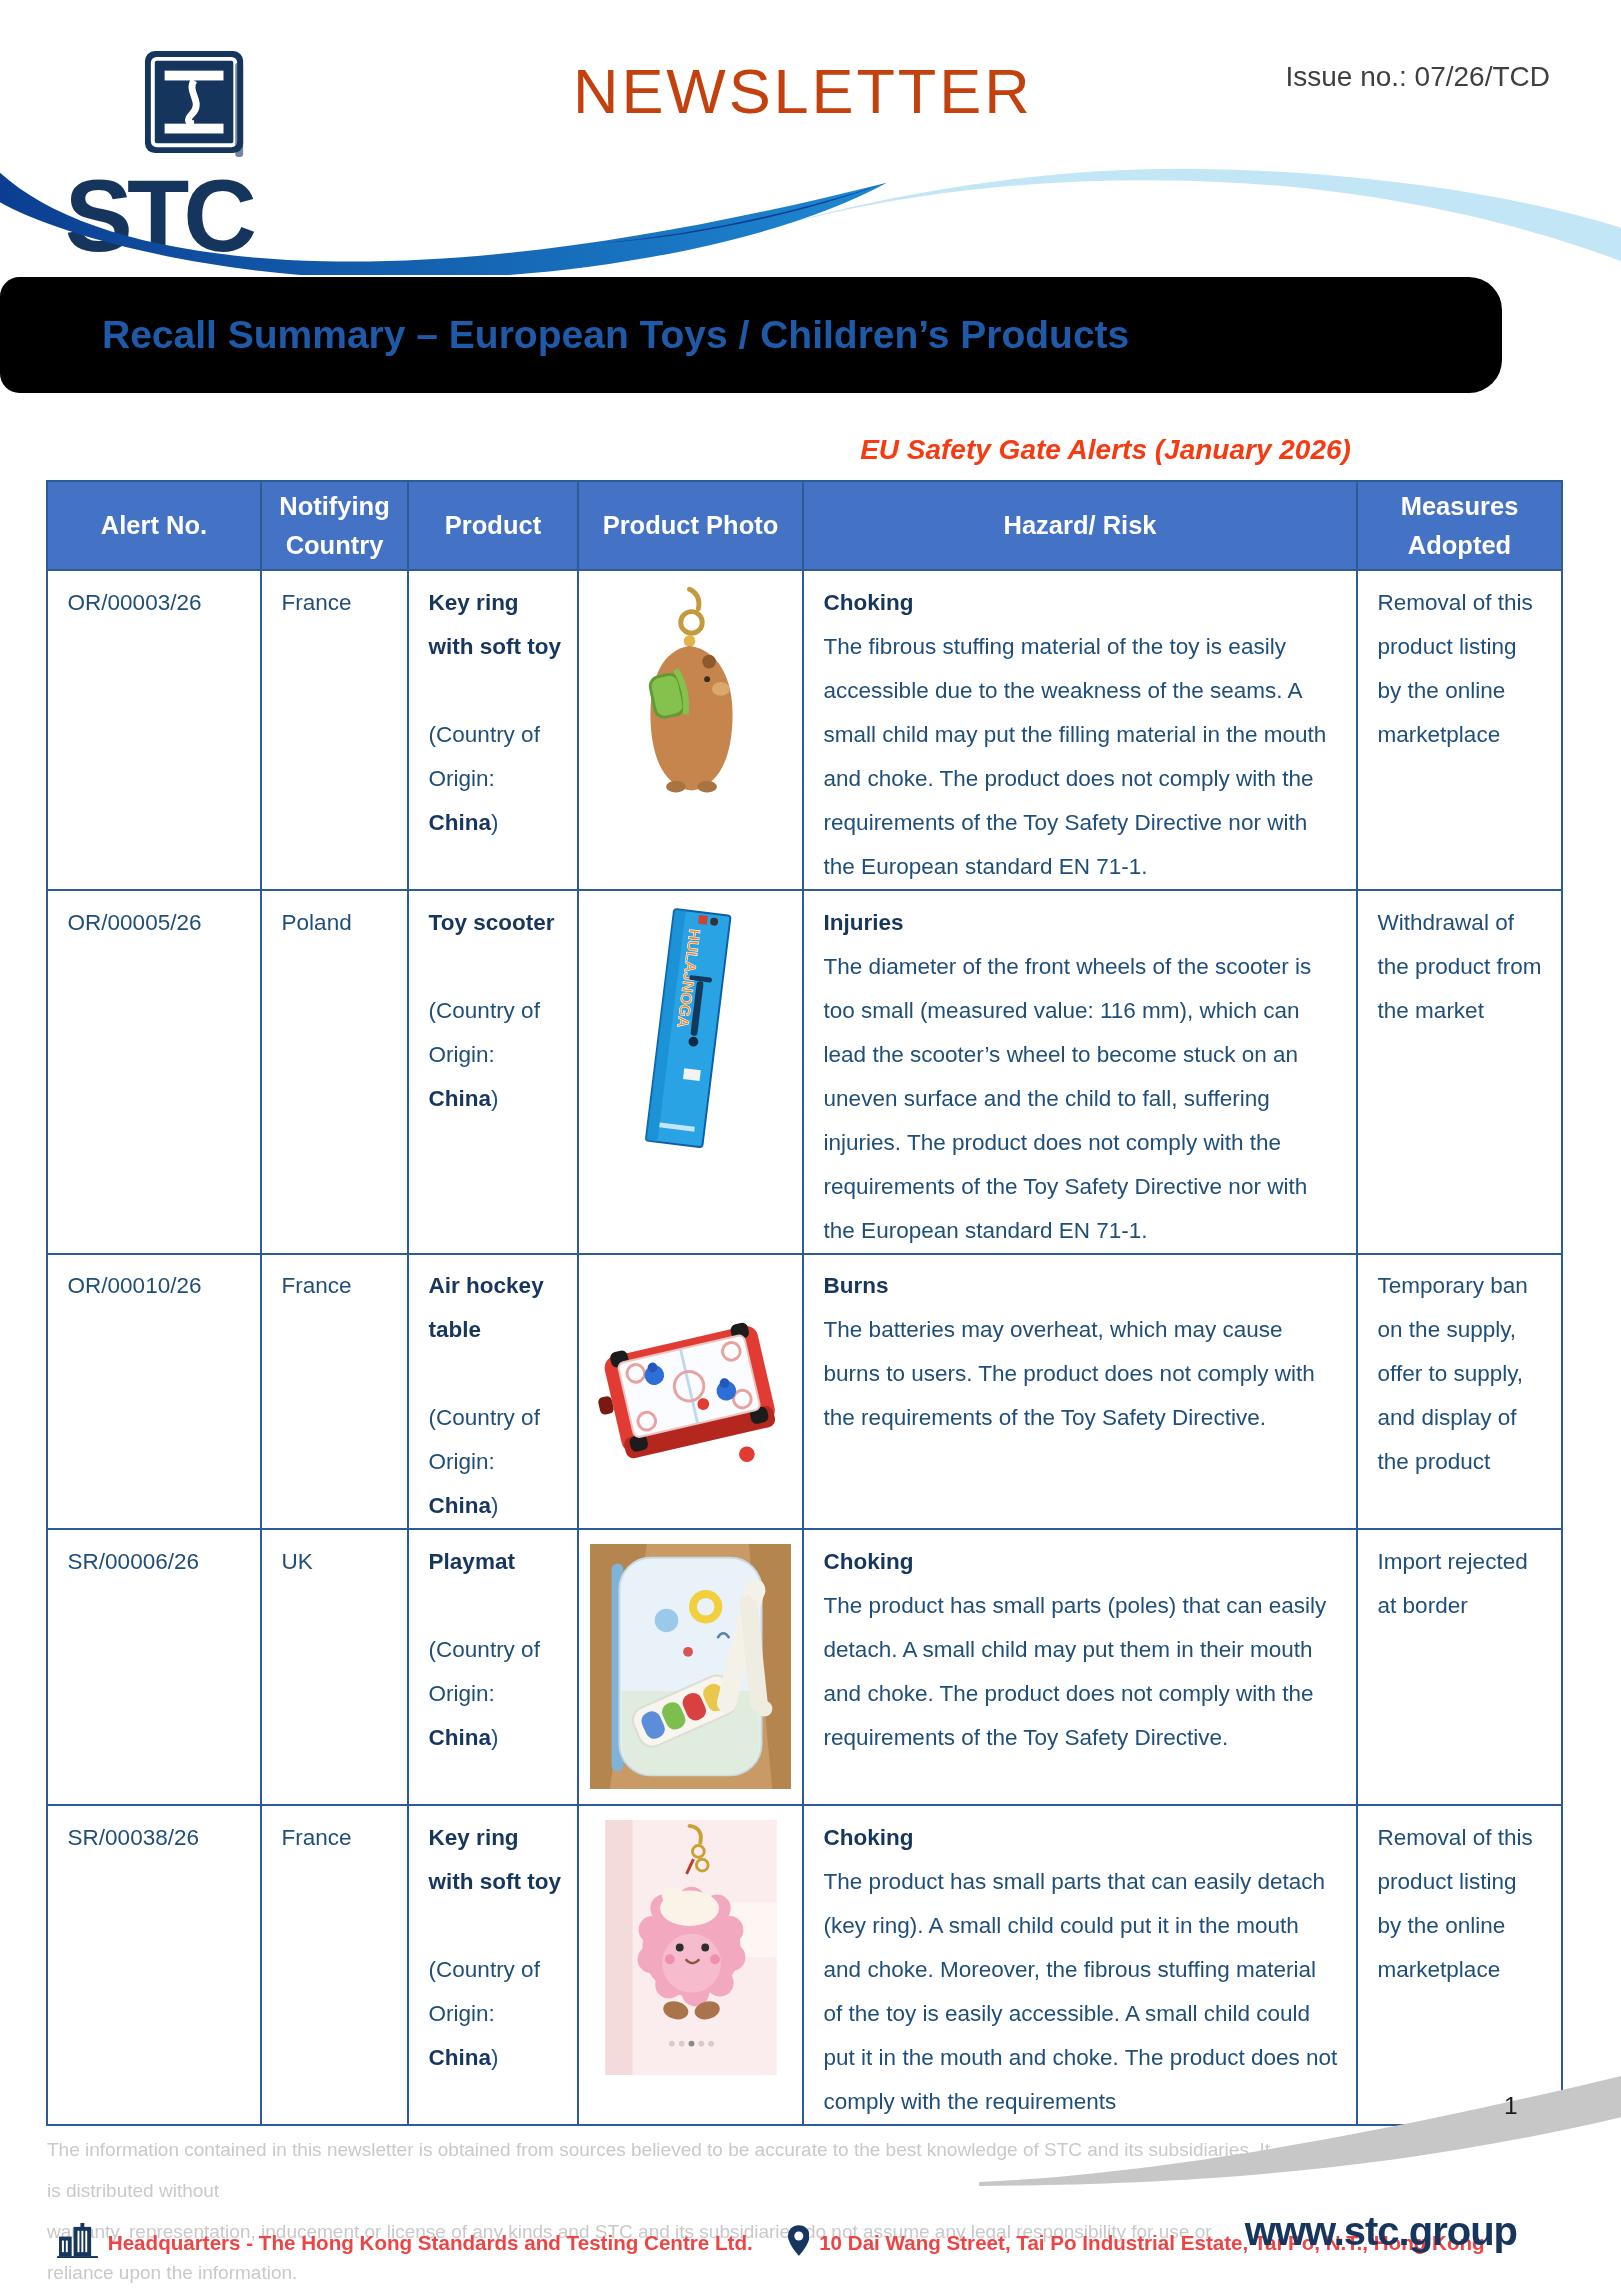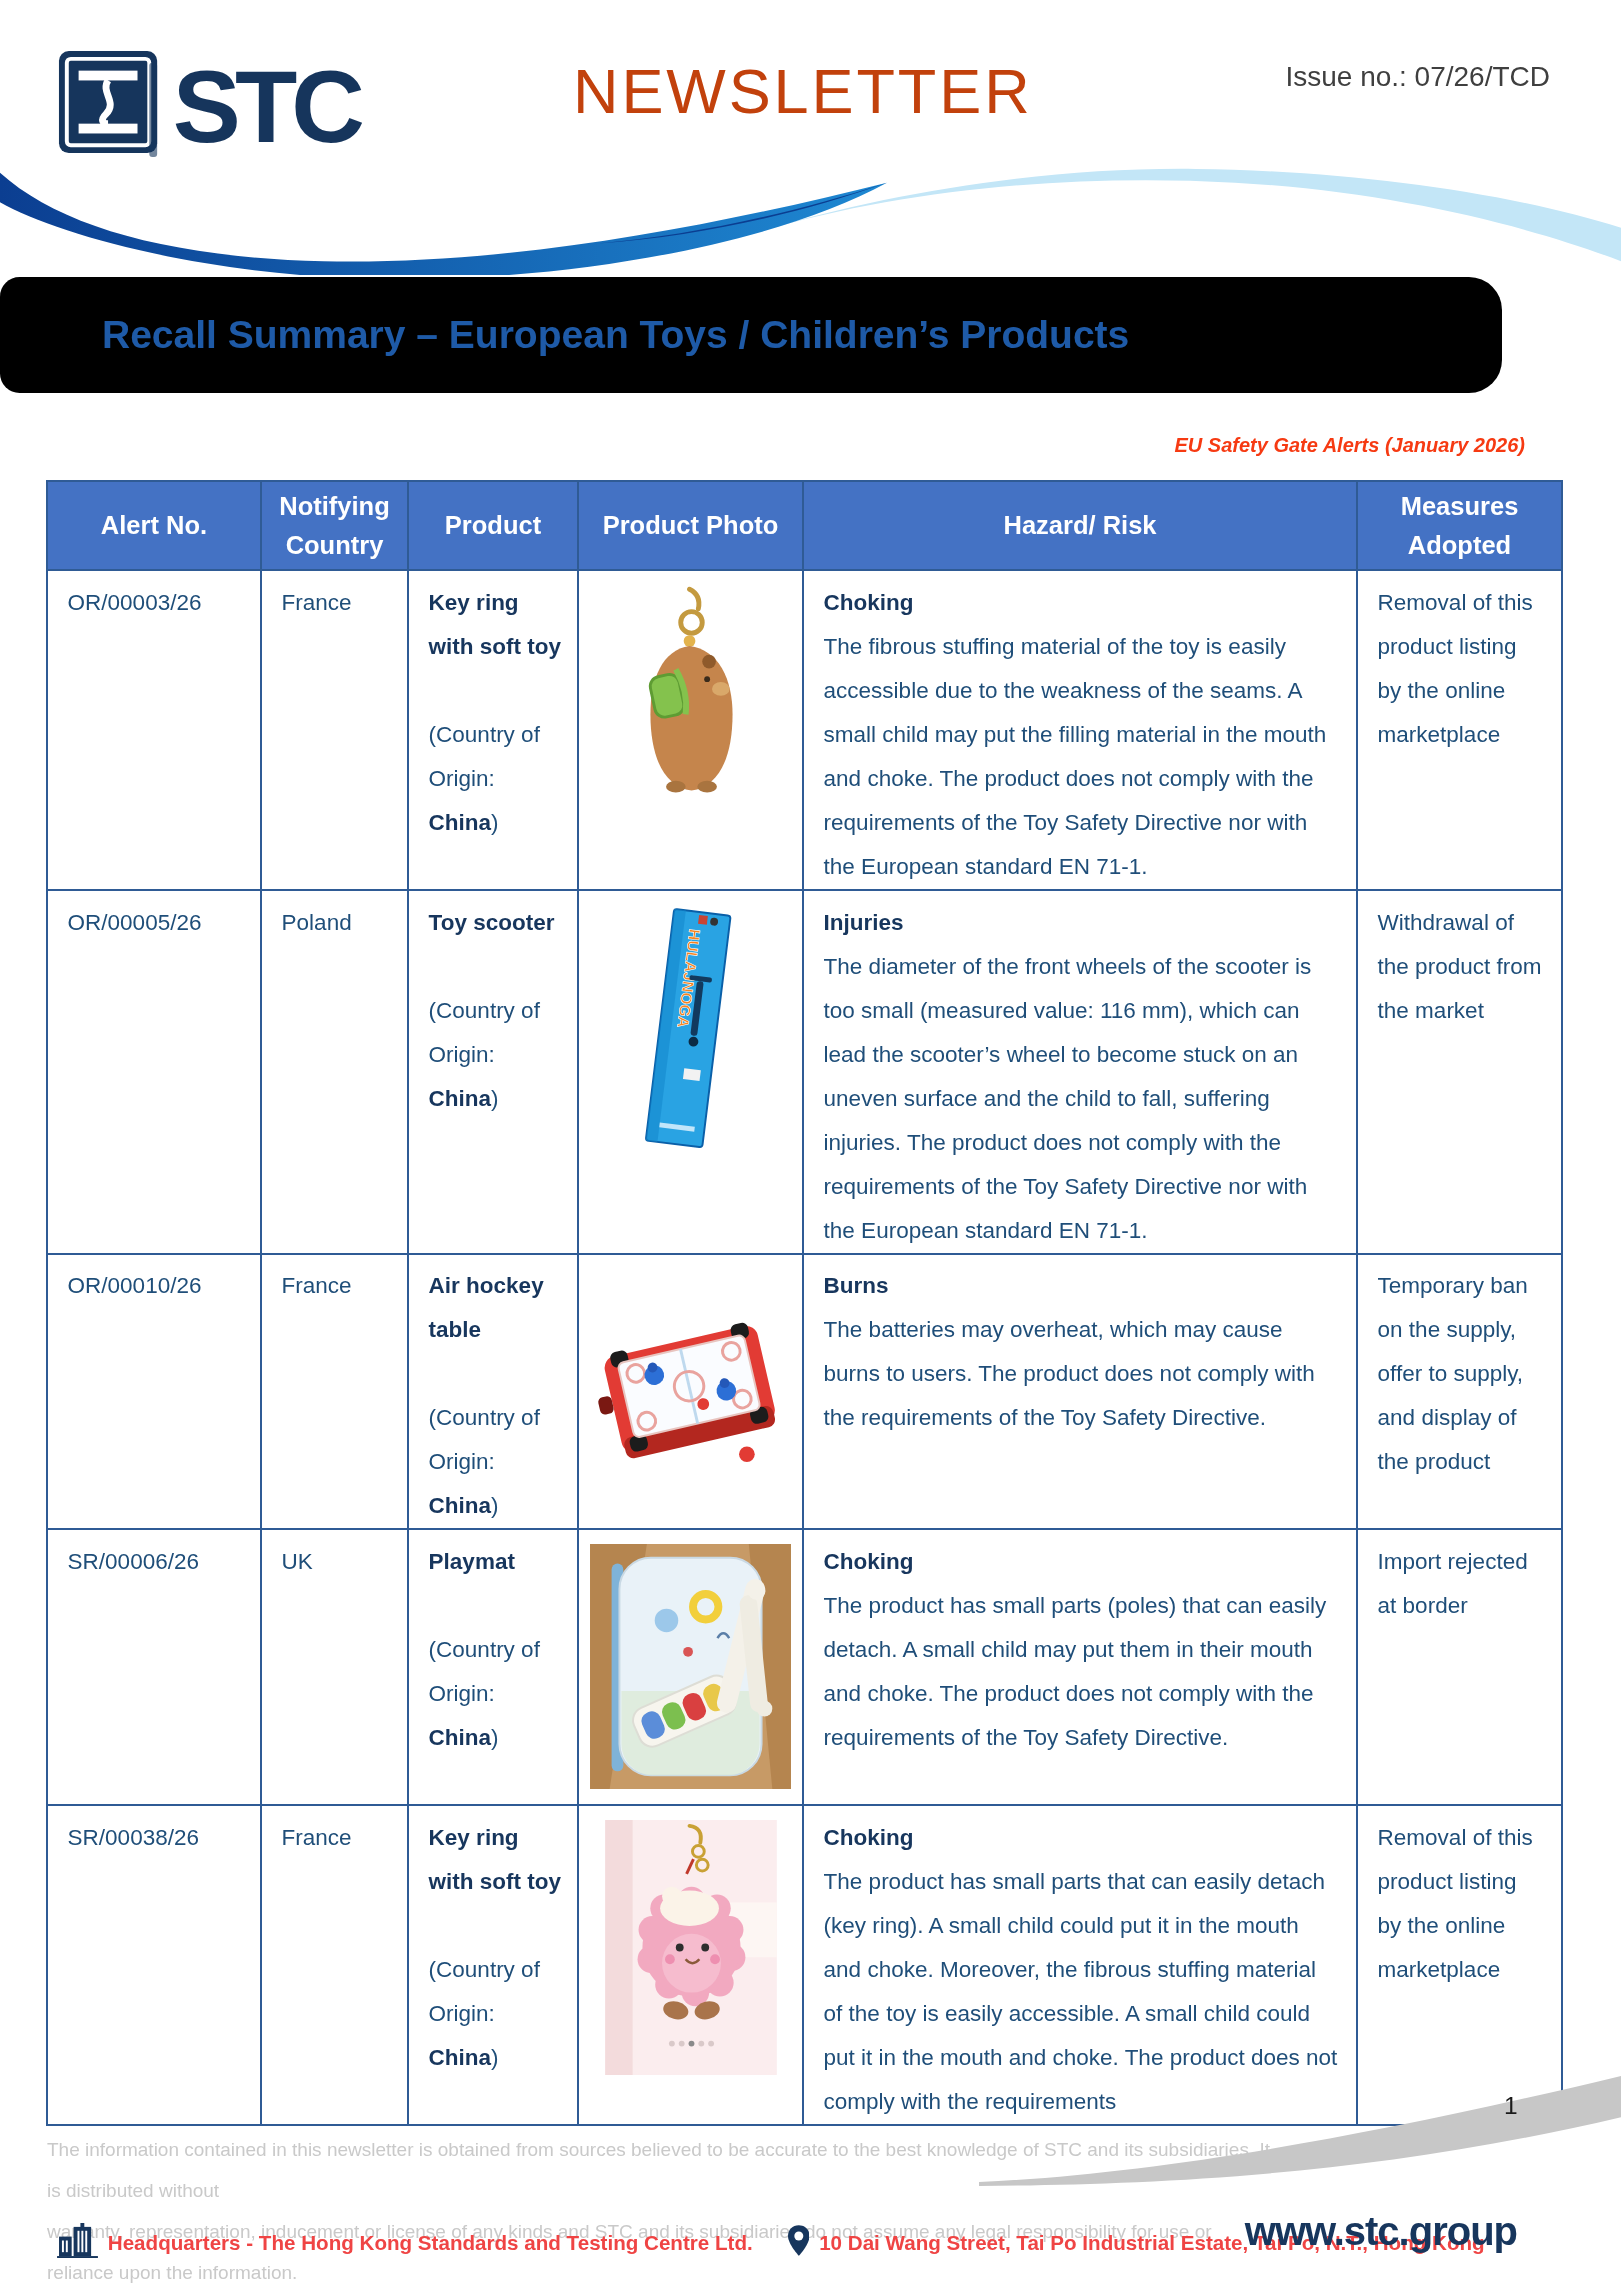--- a/index.html
+++ b/index.html
@@ -1,31 +1,31 @@
 <!DOCTYPE html>
 <html><head>
 <meta charset="utf-8">
 <style>
   html,body{margin:0;padding:0;}
   body{
     width:1621px;height:2293px;position:relative;overflow:hidden;
     background:#ffffff;font-family:"Liberation Sans",sans-serif;
   }
   
-  .logo-wrap{position:absolute;left:57px;top:49px;display:flex;align-items:center;}
+  .logo-wrap{position:absolute;left:57px;top:49px;display:flex;align-items:flex-end;flex-direction:column;}
   .logo-text{font-size:102px;font-weight:900;color:#16355C;letter-spacing:-5.9px;line-height:1;margin-left:7.8px;}
   .masthead{position:absolute;left:573px;top:55px;font-size:63px;font-weight:400;color:#c2410c;letter-spacing:2.9px;}
   .issue{position:absolute;right:71px;top:61px;font-size:28px;color:#3F3F3F;text-align:center;}
   .wave{position:absolute;left:0;top:165px;width:1621px;height:110px;}
   
   .banner{position:absolute;left:0;top:277px;width:1502px;height:116px;background:#000000;
           border-radius:19.6px 33px 33px 19.6px;display:flex;align-items:center;}
   .banner-title{margin-left:102px;font-size:39px;font-weight:bold;color:#1E5AA7;}
-  .subtitle{position:absolute;top:434px;left:686px;right:96px;text-align:right;
-            font-size:20px;font-weight:bold;font-style:italic;color:#F63A12;}
+  .subtitle{position:absolute;top:434px;left:686px;right:96px;text-align:center;
+            font-size:28px;font-weight:bold;font-style:italic;color:#F63A12;}
   
   .recall-table{position:absolute;left:46px;top:480px;width:1514px;border-collapse:collapse;table-layout:fixed;}
   .recall-table th{
     background:#4472C4;color:#ffffff;font-size:25.5px;font-weight:bold;
     border:2px solid #2F5B95;height:87px;text-align:center;vertical-align:middle;line-height:1.5;padding:0 7.8px;
   }
   .recall-table td{
     border:2px solid #2F5B95;vertical-align:top;
     font-size:22.5px;line-height:44px;color:#1F4E79;padding:9.8px 15.7px 0 19.6px;
   }

